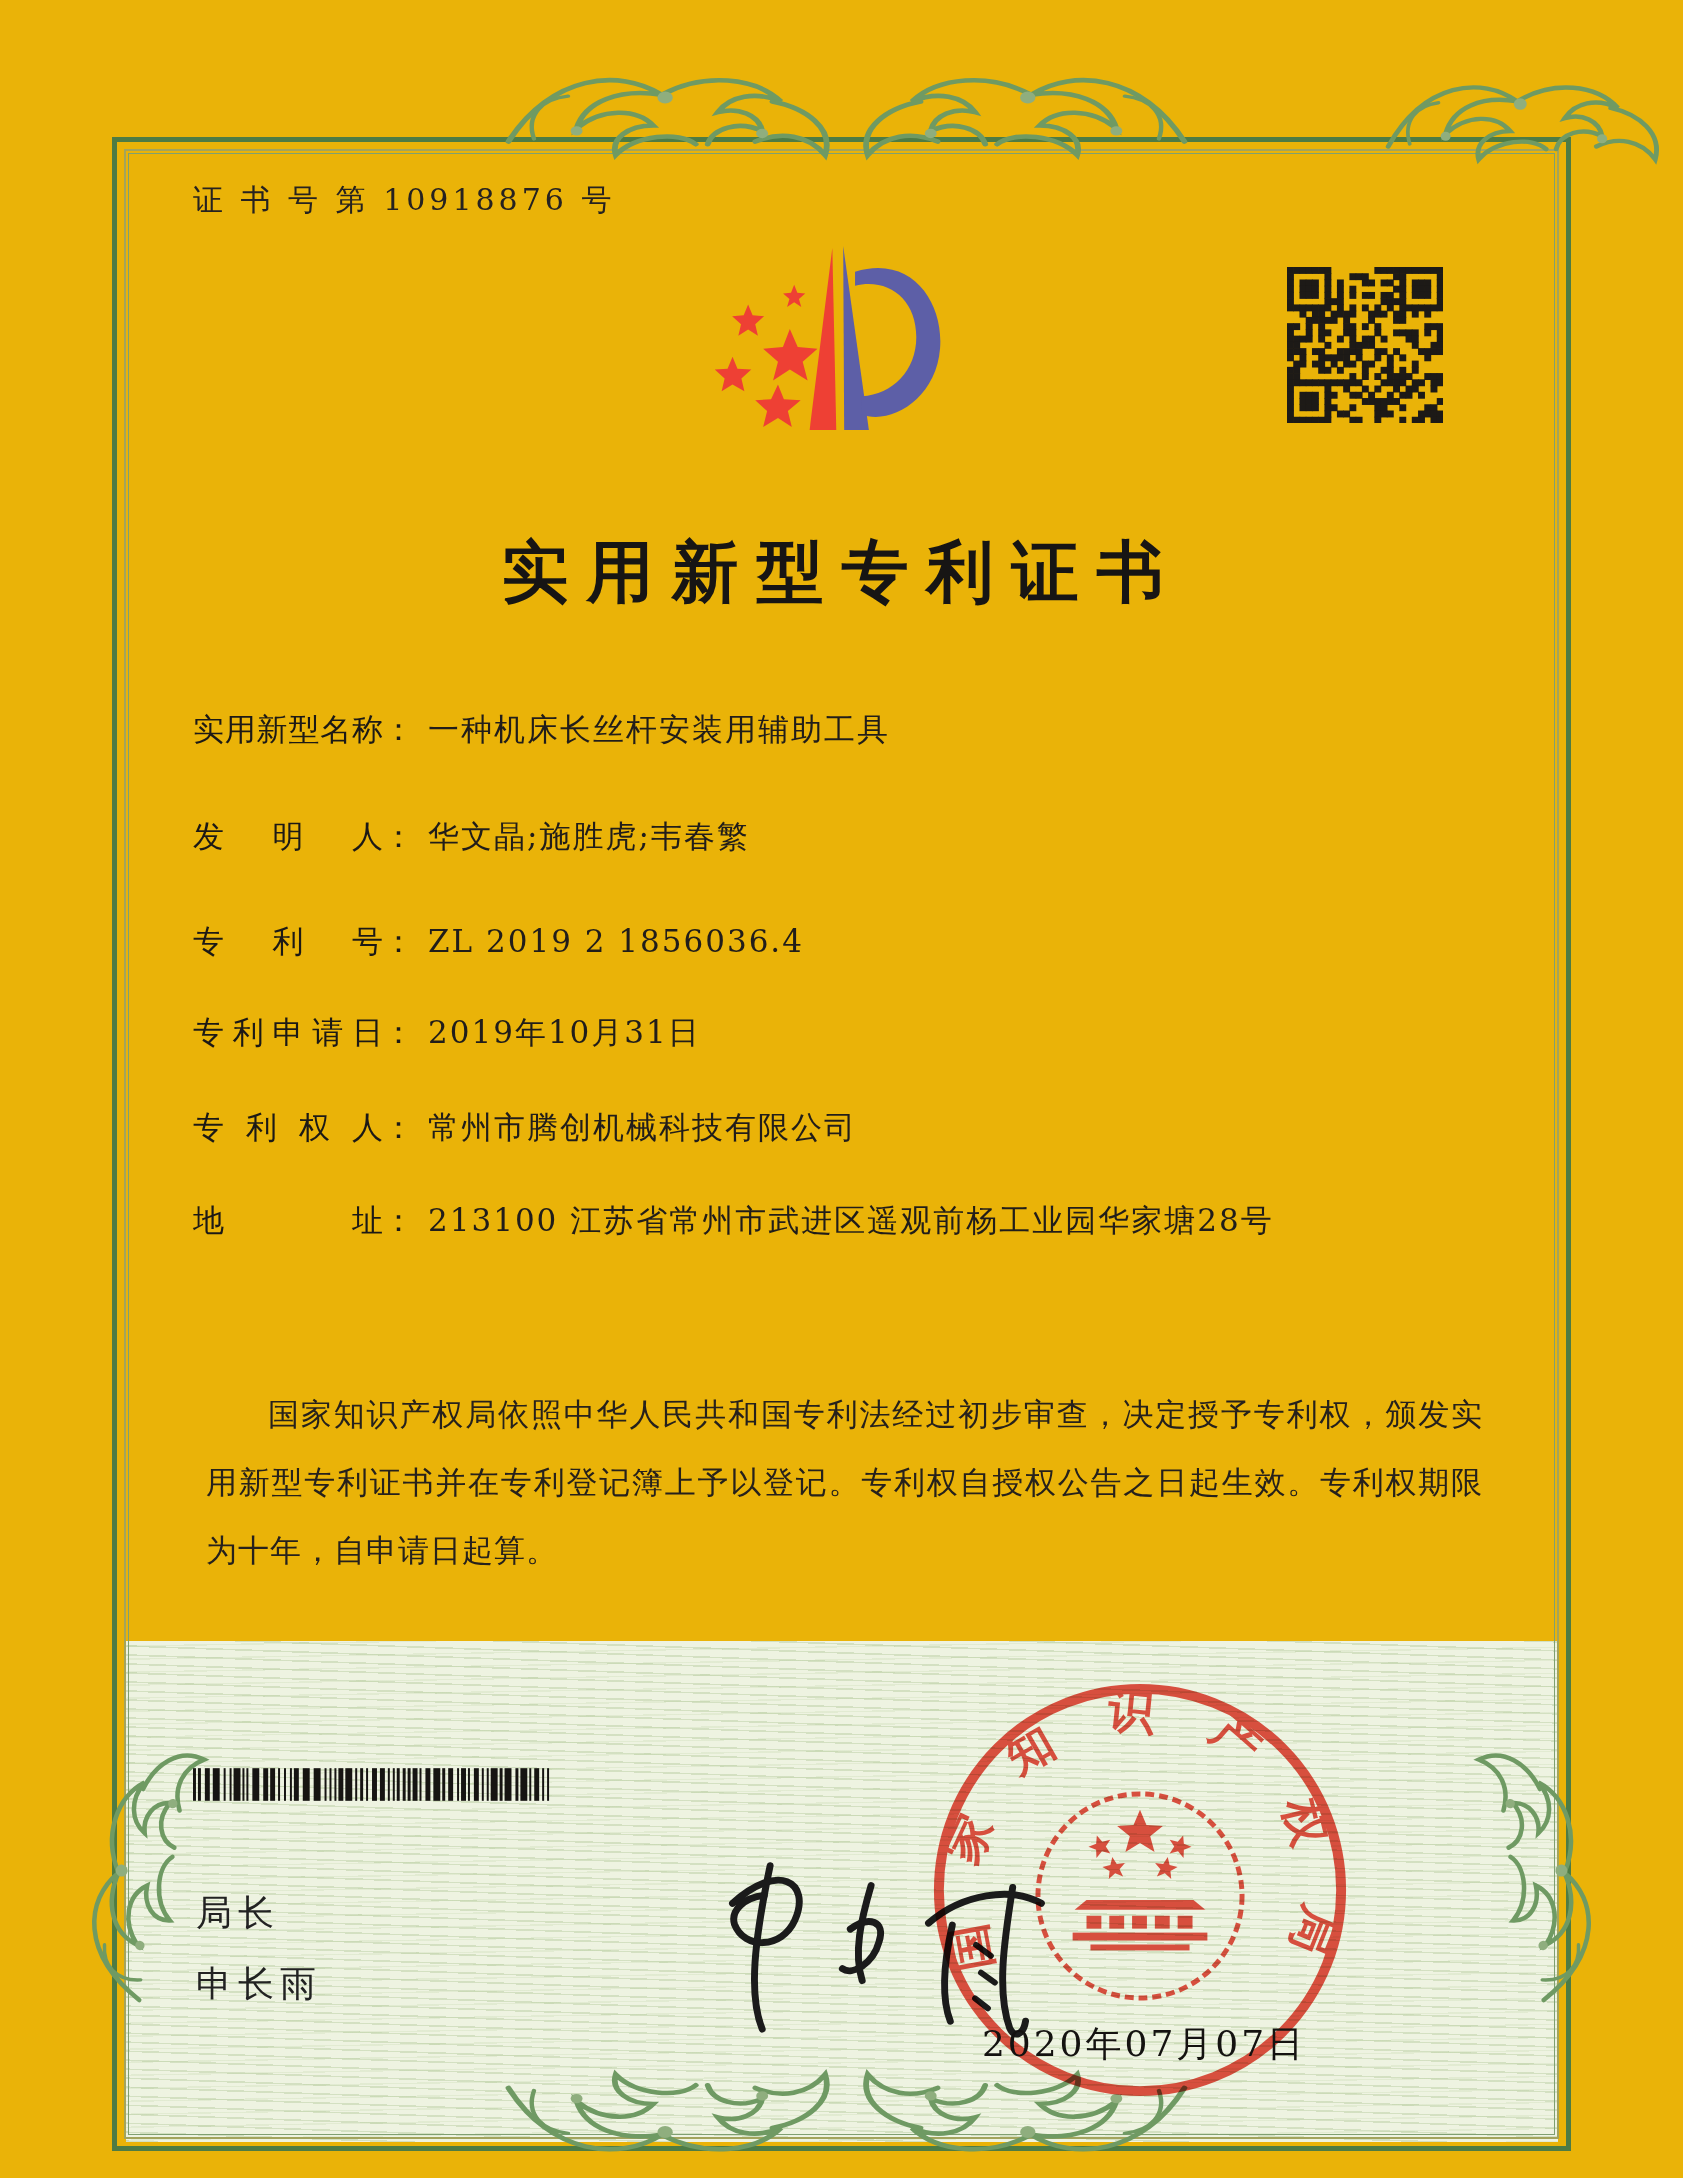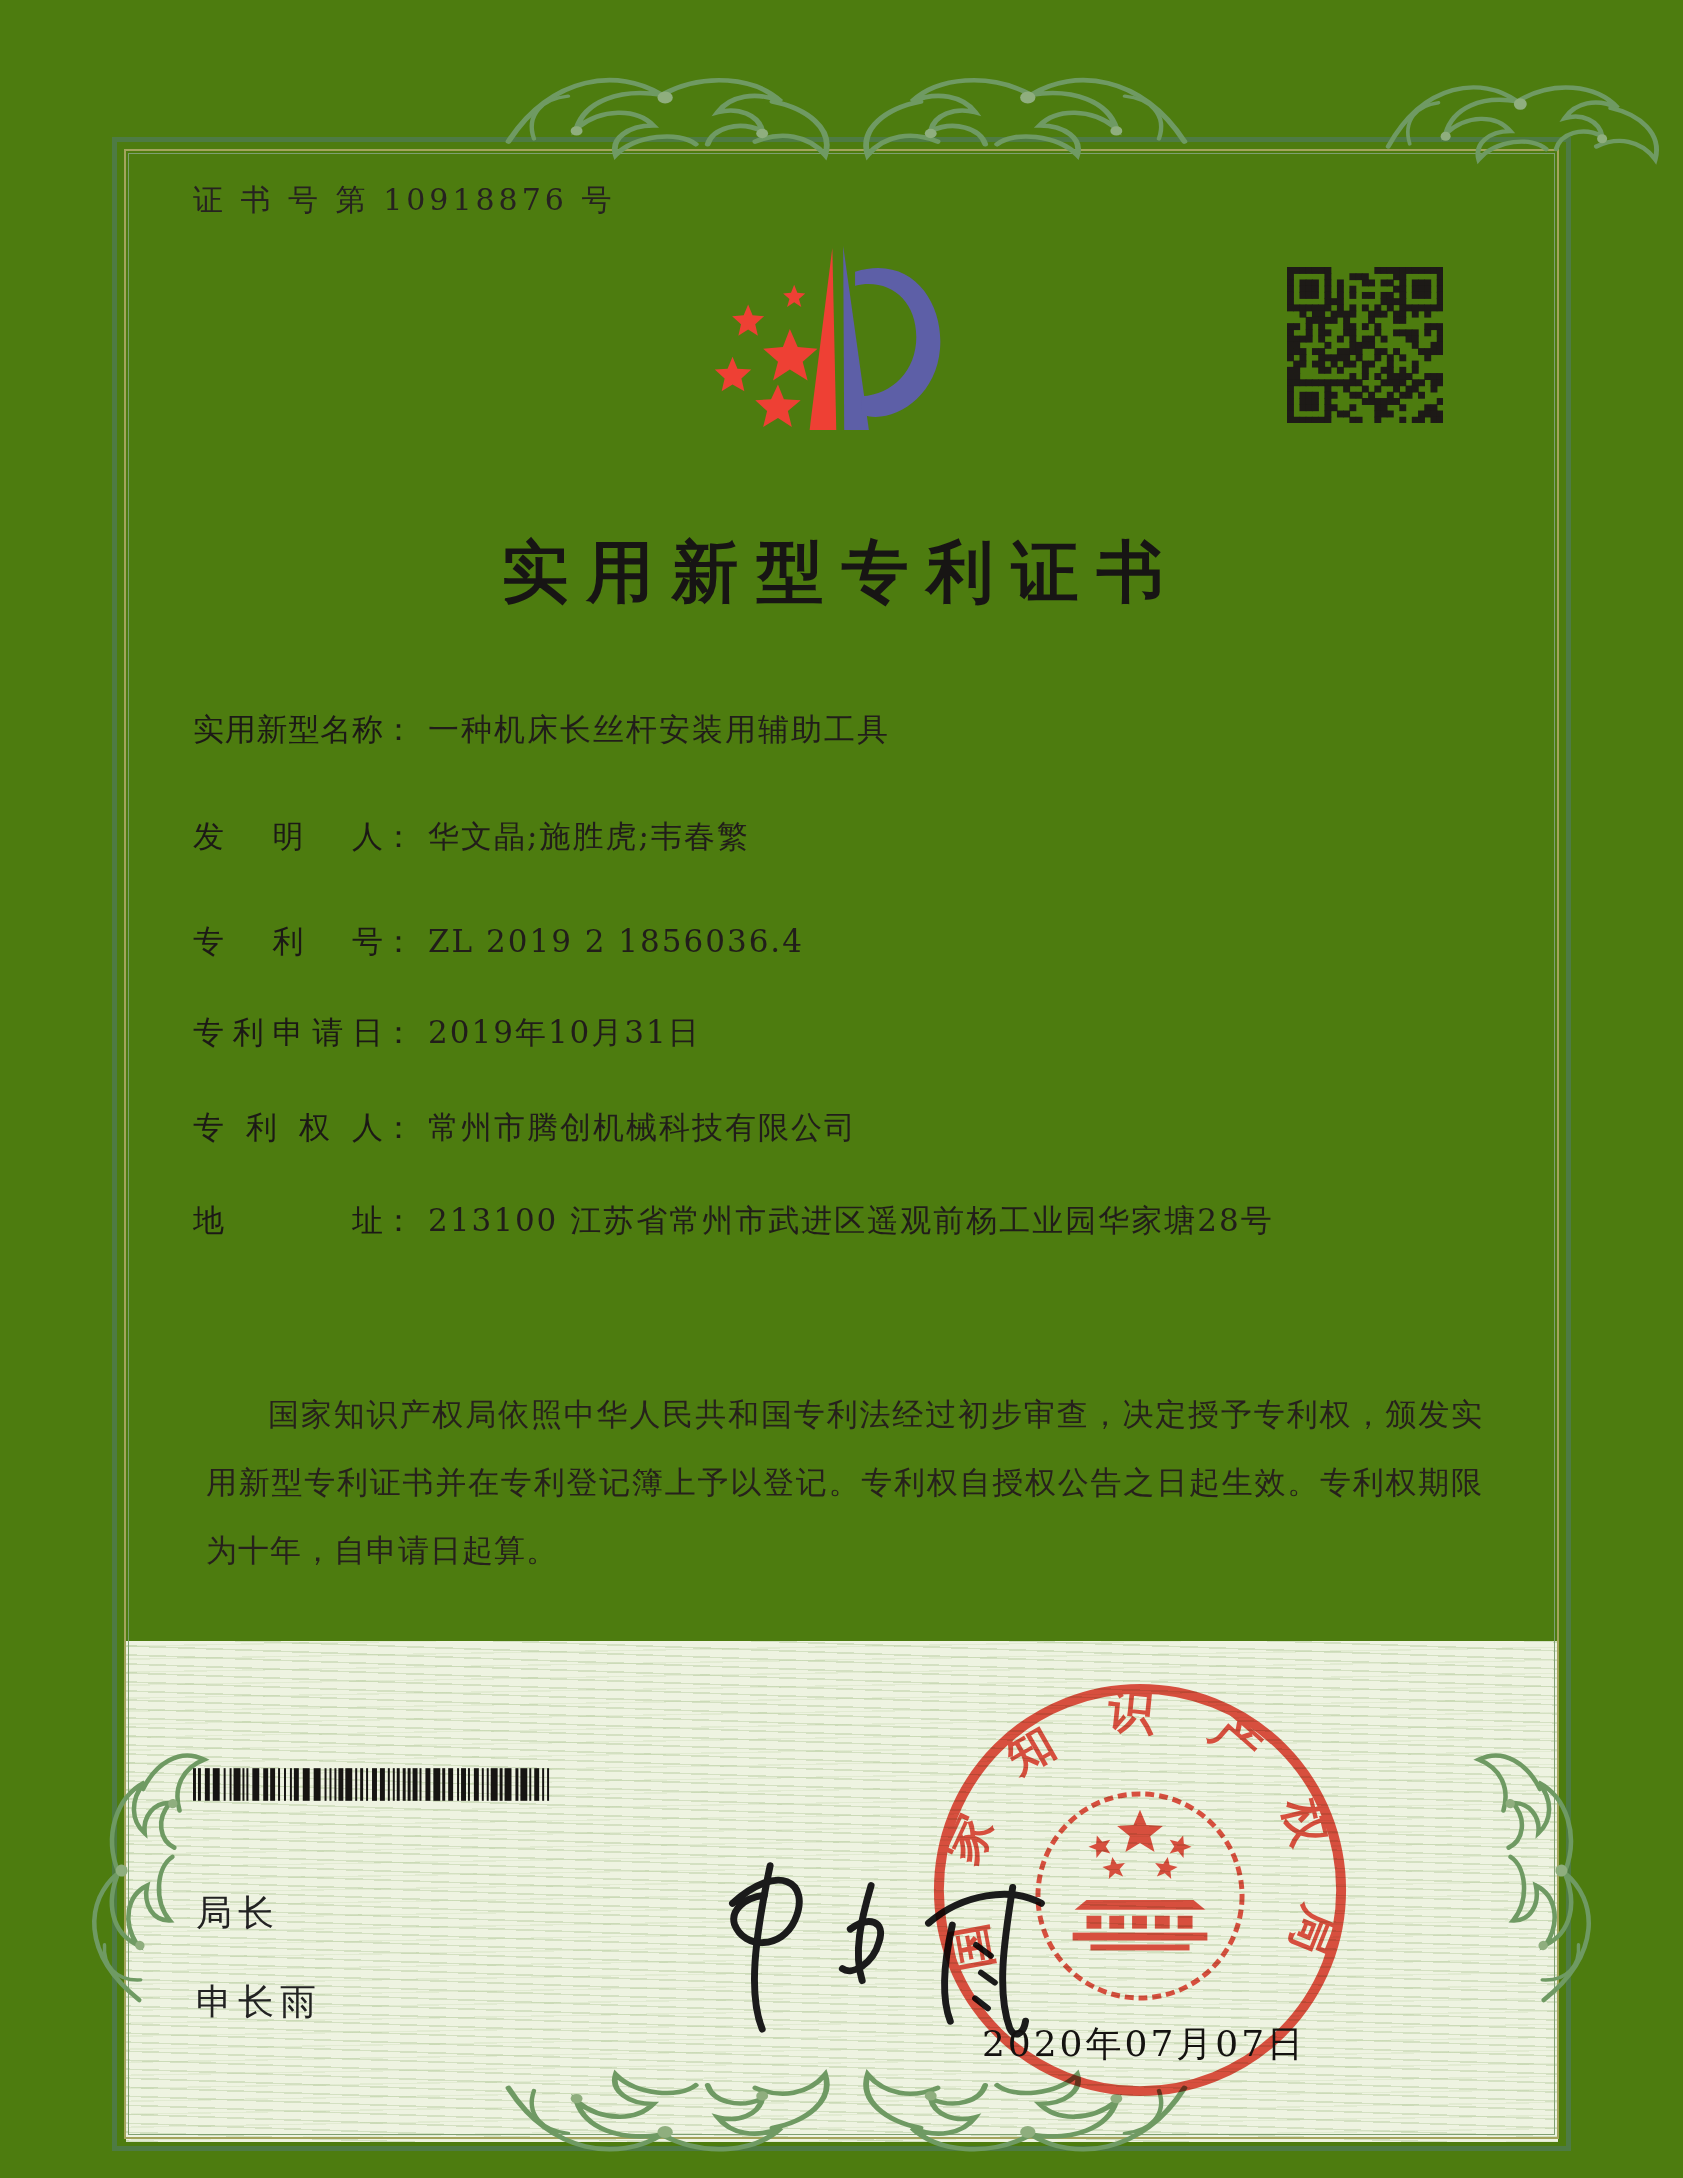--- a/index.html
+++ b/index.html
@@ -1,20 +1,20 @@
 <!DOCTYPE html>
 <html><head>
 <meta charset="utf-8">
 <style>
   html,body{margin:0;padding:0;}
   body{
     width:1683px;height:2178px;position:relative;background:#ffffff;
     font-family:"DejaVu Serif","Liberation Serif",serif;color:#1f1d1b;overflow:hidden;
   }
-  .page{position:absolute;inset:0;background:#4d7c0f;}
+  .page{position:absolute;inset:0;background:#eab308;}
   
   .frame{
     position:absolute;left:112px;top:137px;width:1459px;height:2014px;
     border:5px solid #4e7b44;box-sizing:border-box;
   }
   .frame-inner{
     position:absolute;inset:7px;border:2px solid #a3a45c;box-sizing:border-box;
   }
   .frame-inner2{
     position:absolute;inset:2px;border:1px solid #7fa071;box-sizing:border-box;
@@ -51,21 +51,21 @@
   
   .paras{
     position:absolute;left:190px;top:1364px;width:1309px;
     font-size:31px;line-height:68px;text-align:justify;color:#26211c;
   }
   .paras p{margin:16px;text-indent:2em;letter-spacing:1px;}
   
   .barcode{position:absolute;left:193px;top:1768px;}
   .sigblock{position:absolute;left:196px;top:1889px;font-family:"DejaVu Sans","Liberation Sans",sans-serif;}
   .sig-title{font-size:36px;letter-spacing:6px;color:#222;}
-  .sig-name{font-size:36px;letter-spacing:6px;color:#222;margin-top:40px;}
+  .sig-name{font-size:36px;letter-spacing:6px;color:#222;margin-top:22px;}
   .signature{position:absolute;left:683px;top:1824px;}
   .seal{position:absolute;left:926px;top:1676px;mix-blend-mode:multiply;opacity:.95;}
   .sealdate{
     position:absolute;left:931px;top:2020px;width:426px;text-align:center;
     font-size:36px;letter-spacing:3px;color:#141210;
   }
   .footer{
     position:absolute;left:0;top:2083px;width:1683px;text-align:center;
     font-size:26px;letter-spacing:6px;color:#2a2622;
   }

